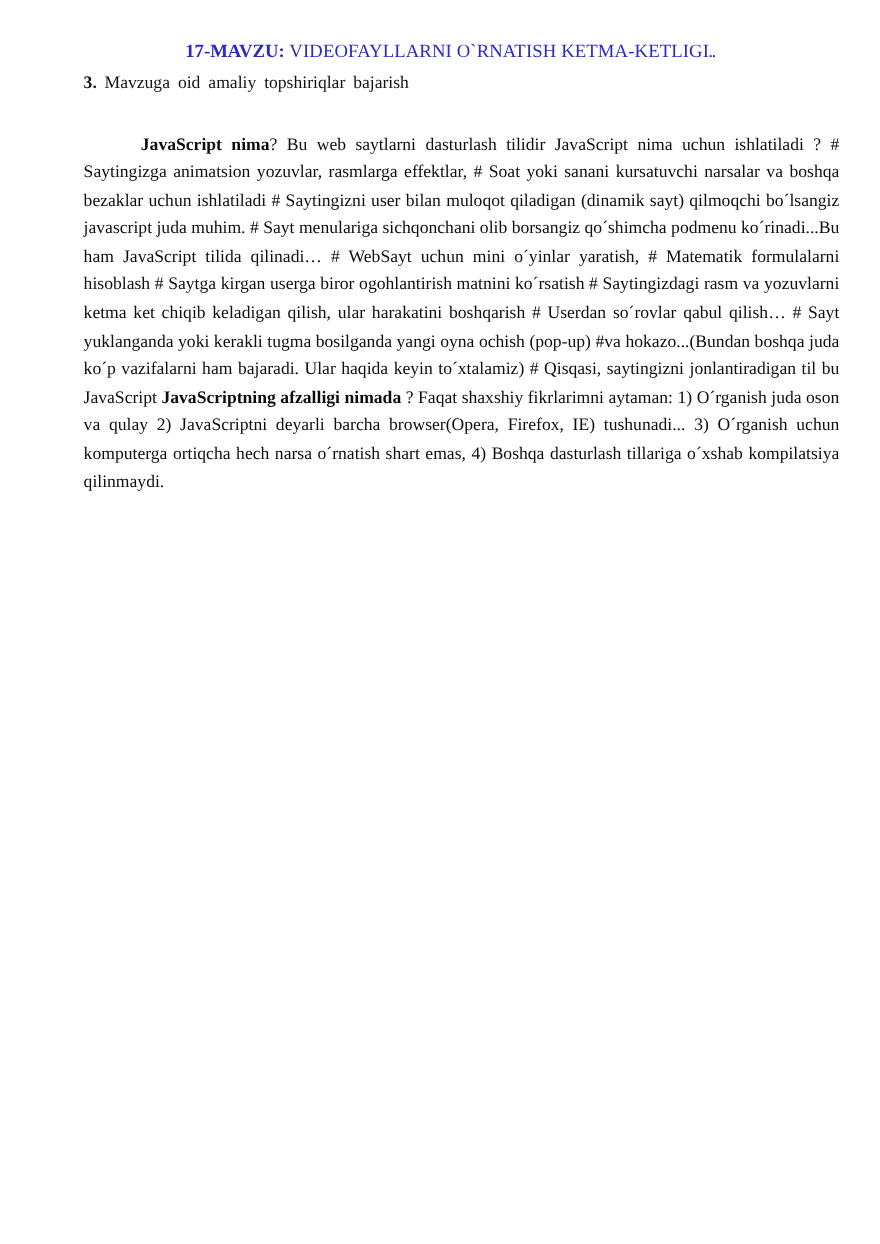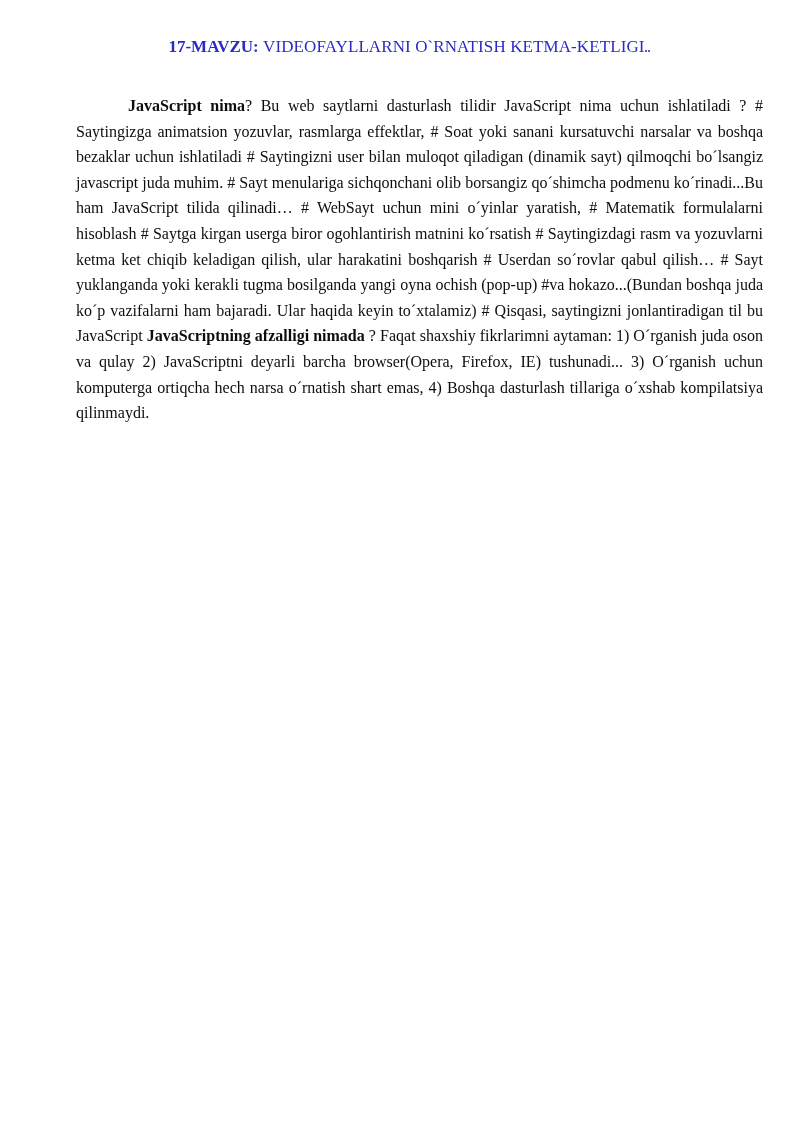--- a/index.html
+++ b/index.html
@@ -100,19 +100,22 @@
 
 <div class="page">
 
   <h1 class="doc-title">
     <span class="lead">17-MAVZU:</span>
     <span class="rest">VIDEOFAYLLARNI O`RNATISH KETMA-KETLIGI</span><span class="tail">..</span>
   </h1>
 
 
   <ul class="plan-list">
+    <li class="plan-item spread">
+      <span class="num">3.</span><span class="txt">Mavzuga oid amaliy topshiriqlar bajarish</span>
+    </li>
   </ul>
 
   <div class="body-block">
     <p class="body-par"><b>JavaScript nima</b><span>? Bu web saytlarni dasturlash tilidir JavaScript nima uchun ishlatiladi ? # Saytingizga animatsion yozuvlar, rasmlarga effektlar, # Soat yoki sanani kursatuvchi narsalar va boshqa bezaklar uchun ishlatiladi # Saytingizni user bilan muloqot qiladigan (dinamik sayt) qilmoqchi bo´lsangiz javascript juda muhim. # Sayt menulariga sichqonchani olib borsangiz qo´shimcha podmenu ko´rinadi...Bu ham JavaScript tilida qilinadi… # WebSayt uchun mini o´yinlar yaratish, # Matematik formulalarni hisoblash # Saytga kirgan userga biror ogohlantirish matnini ko´rsatish # Saytingizdagi rasm va yozuvlarni ketma ket chiqib keladigan qilish, ular harakatini boshqarish # Userdan so´rovlar qabul qilish… # Sayt yuklanganda yoki kerakli tugma bosilganda yangi oyna ochish (pop-up) #va hokazo...(Bundan boshqa juda ko´p vazifalarni ham bajaradi. Ular haqida keyin to´xtalamiz) # Qisqasi, saytingizni jonlantiradigan til bu JavaScript </span><b>JavaScriptning afzalligi nimada</b><span> ? Faqat shaxshiy fikrlarimni aytaman: 1) O´rganish juda oson va qulay 2) JavaScriptni deyarli barcha browser(Opera, Firefox, IE) tushunadi... 3) O´rganish uchun komputerga ortiqcha hech narsa o´rnatish shart emas, 4) Boshqa dasturlash tillariga o´xshab kompilatsiya qilinmaydi.</span></p>
   </div>
 
 </div>
 
 </body></html>

